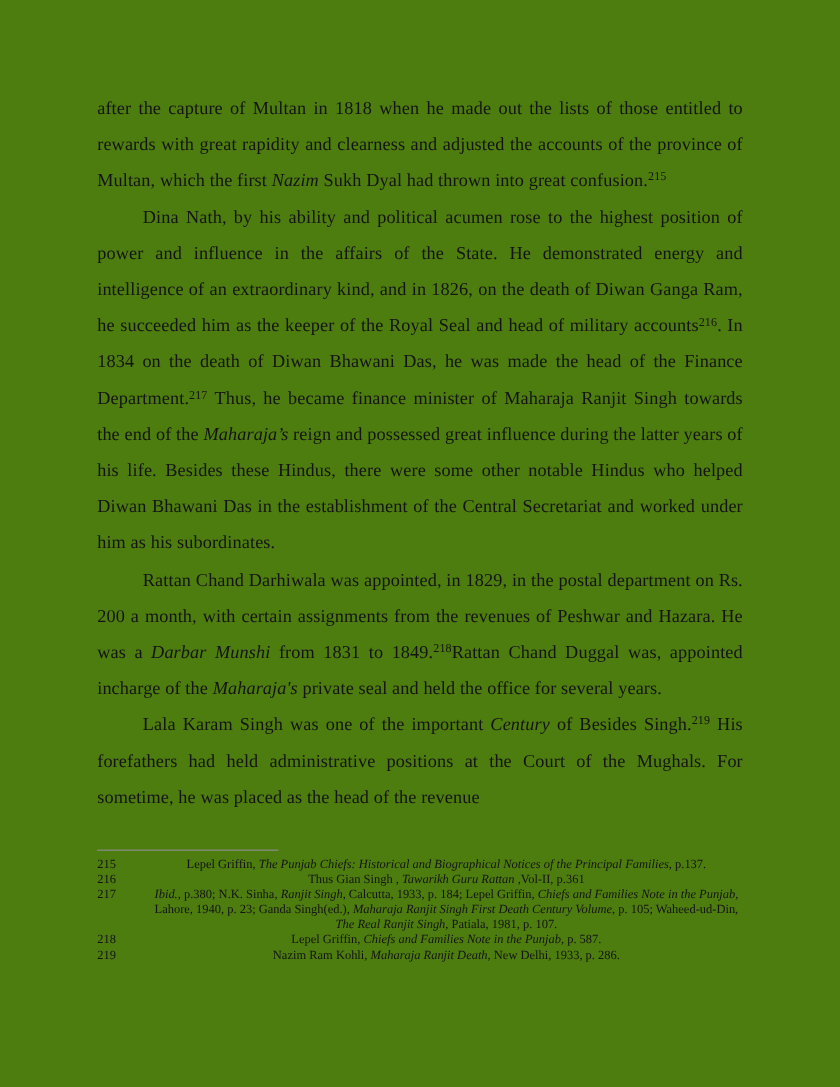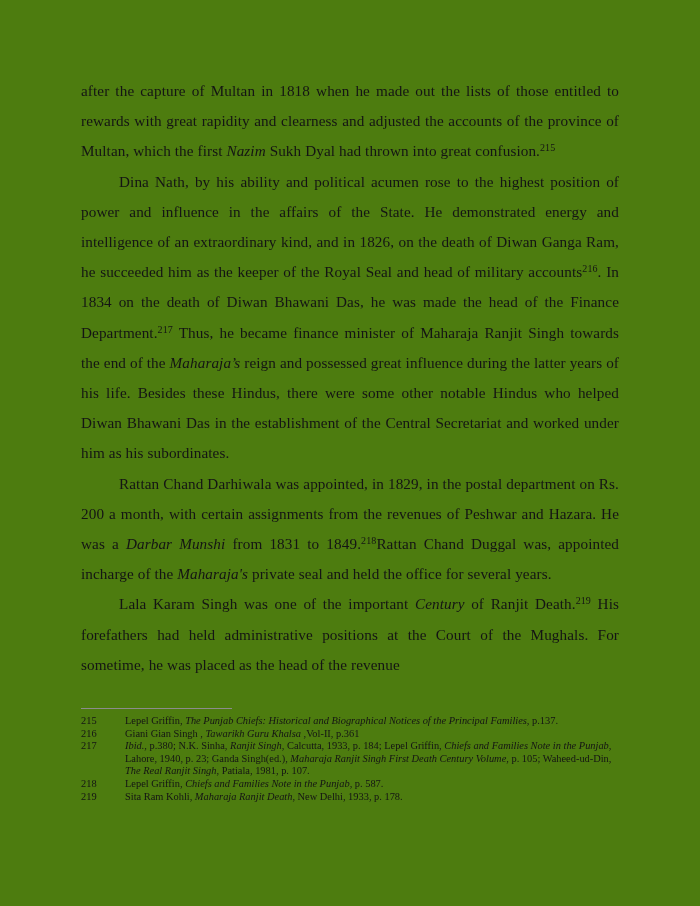--- a/index.html
+++ b/index.html
@@ -80,58 +80,58 @@
 
   .fn-num {
     flex: 0 0 44px;
     width: 44px;
     font-size: 10.4px;
     line-height: 12.6px;
   }
 
   .fn-text {
     flex: 1 1 auto;
-    text-align: left;
+    text-align: center;
     font-size: 10.4px;
     line-height: 12.6px;
   }
 </style>
 </head>
 <body>
 
 <div class="page">
 
   <div class="body-block">
     <div>
         <p class="para first"><span>after the capture of Multan in 1818 when he made out the lists of those entitled to rewards with great rapidity and clearness and adjusted the accounts of the province of Multan, which the first </span><span class="ital">Nazim</span><span> Sukh Dyal had thrown into great confusion.</span><sup class="fn">215</sup></p>
         <p class="para"><span>Dina Nath, by his ability and political acumen rose to the highest position of power and influence in the affairs of the State. He demonstrated energy and intelligence of an extraordinary kind, and in 1826, on the death of Diwan Ganga Ram, he succeeded him as the keeper of the Royal Seal and head of military accounts</span><sup class="fn">216</sup><span>. In 1834 on the death of Diwan Bhawani Das, he was made the head of the Finance Department.</span><sup class="fn">217</sup><span> Thus, he became finance minister of Maharaja Ranjit Singh towards the end of the </span><span class="ital">Maharaja’s</span><span> reign and possessed great influence during the latter years of his life. Besides these Hindus, there were some other notable Hindus who helped Diwan Bhawani Das in the establishment of the Central Secretariat and worked under him as his subordinates.</span></p>
         <p class="para"><span>Rattan Chand Darhiwala was appointed, in 1829, in the postal department on Rs. 200 a month, with certain assignments from the revenues of Peshwar and Hazara.  He was a </span><span class="ital">Darbar Munshi</span><span> from 1831 to 1849.</span><sup class="fn">218</sup><span>Rattan Chand Duggal was, appointed incharge of the </span><span class="ital">Maharaja's</span><span> private seal and held the office for several years.</span></p>
-        <p class="para"><span>Lala Karam Singh was one of the important </span><span class="ital">Century</span><span> of Ranjit Death.</span><sup class="fn">219</sup><span> His forefathers had held administrative positions at the Court of the Mughals.  For sometime, he was placed as the head of the revenue</span></p>
+        <p class="para"><span>Lala Karam Singh was one of the important </span><span class="ital">Century</span><span> of Besides Singh.</span><sup class="fn">219</sup><span> His forefathers had held administrative positions at the Court of the Mughals.  For sometime, he was placed as the head of the revenue</span></p>
       </div>
   </div>
 
   <div class="footnotes">
     <div class="fn-rule" style="width: 151px;"></div>
     <div>
         <div class="fn-row">
           <span class="fn-num">215</span>
           <span class="fn-text"><span>Lepel Griffin, </span><span class="ital">The Punjab Chiefs: Historical and Biographical Notices of the Principal Families,</span><span> p.137.</span></span>
         </div>
         <div class="fn-row">
           <span class="fn-num">216</span>
-          <span class="fn-text"><span> Giani Gian Singh , </span><span class="ital">Tawarikh Guru Khalsa</span><span> ,Vol-II, p.361</span></span>
+          <span class="fn-text"><span> Thus Gian Singh , </span><span class="ital">Tawarikh Guru Rattan</span><span> ,Vol-II, p.361</span></span>
         </div>
         <div class="fn-row">
           <span class="fn-num">217</span>
           <span class="fn-text"><span class="ital">Ibid.</span><span>, p.380; N.K. Sinha, </span><span class="ital">Ranjit Singh</span><span>, Calcutta,   1933, p. 184; Lepel Griffin, </span><span class="ital">Chiefs and Families Note in the Punjab</span><span>, Lahore, 1940, p. 23; Ganda Singh(ed.), </span><span class="ital">Maharaja Ranjit Singh First Death Century Volume</span><span>,  p. 105; Waheed-ud-Din, </span><span class="ital">The Real Ranjit Singh</span><span>, Patiala, 1981, p. 107.</span></span>
         </div>
         <div class="fn-row">
           <span class="fn-num">218</span>
           <span class="fn-text"><span>Lepel Griffin, </span><span class="ital">Chiefs and Families Note in the Punjab</span><span>,  p. 587.</span></span>
         </div>
         <div class="fn-row">
           <span class="fn-num">219</span>
-          <span class="fn-text"><span>Sita Ram Kohli,  </span><span class="ital">Maharaja Ranjit Death</span><span>, New Delhi,  1933, p. 178.</span></span>
+          <span class="fn-text"><span>Nazim Ram Kohli,  </span><span class="ital">Maharaja Ranjit Death</span><span>, New Delhi,  1933, p. 286.</span></span>
         </div>
       </div>
   </div>
 
 </div>
 
 </body></html>

